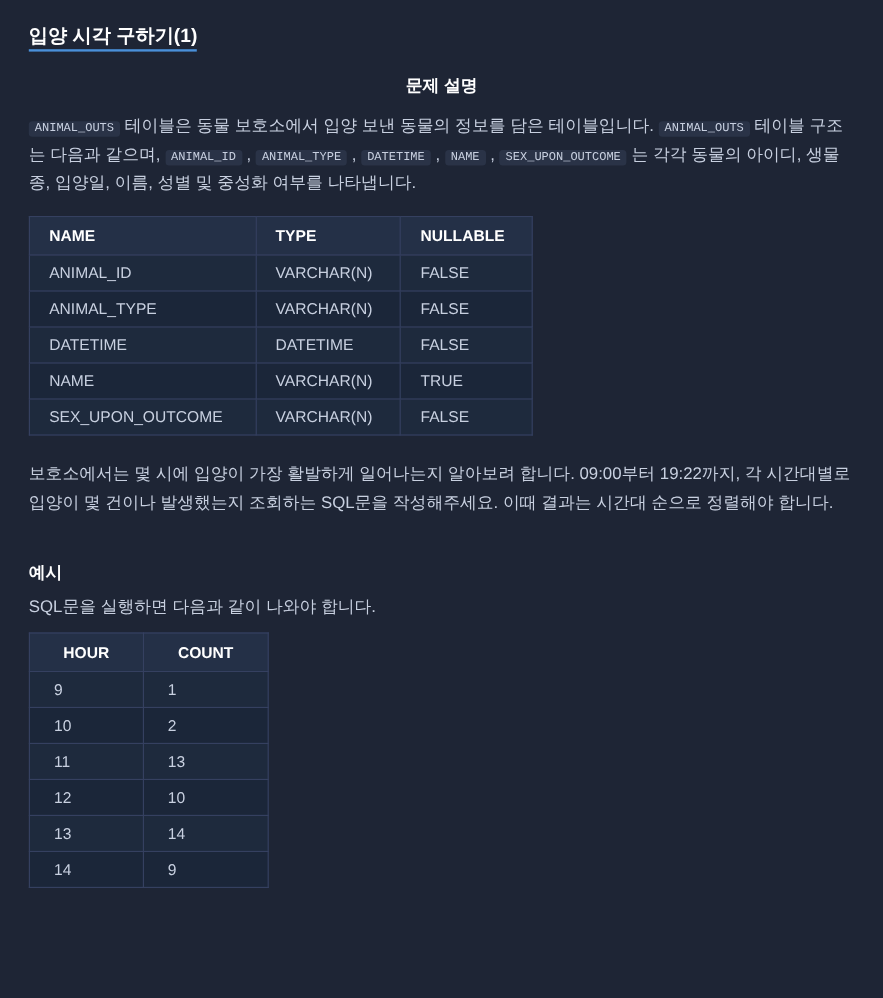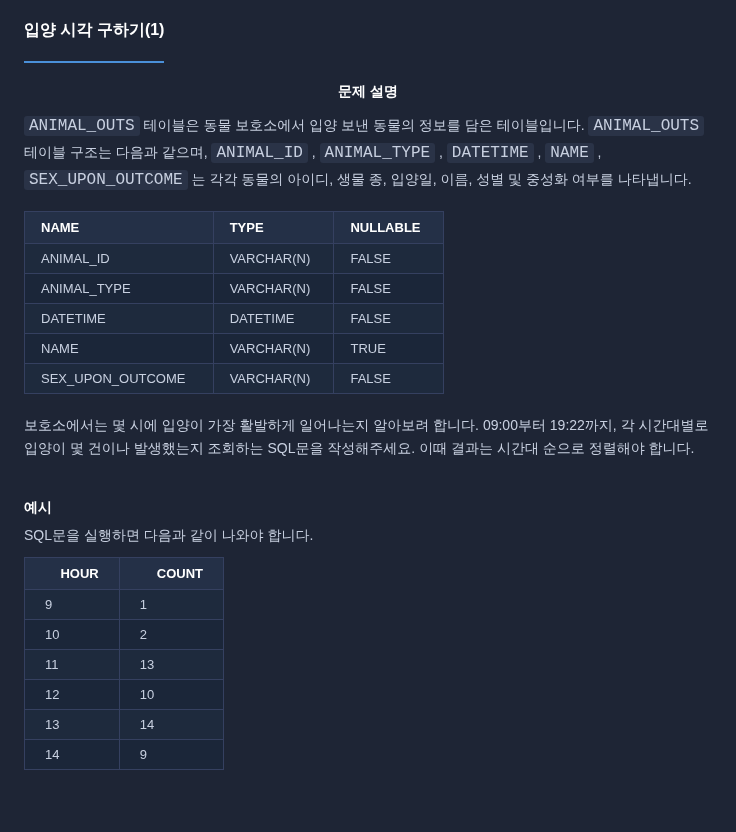--- a/index.html
+++ b/index.html
@@ -15,21 +15,21 @@
       font-size: 14px;
       width: 736px;
       min-height: 832px;
       padding: 20px 24px;
     }
 
     .page-title {
       color: #ffffff;
       font-size: 16px;
       font-weight: bold;
-      padding-bottom: 20px;
+      padding-bottom: 0;
       border-bottom: 2px solid #4a90d9;
       margin-bottom: 20px;
       display: inline-block;
       text-align: right;
     }
 
     .section-heading {
       color: #ffffff;
       font-size: 14px;
       font-weight: bold;
@@ -40,21 +40,21 @@
     .description-text {
       color: #c8d0e0;
       line-height: 1.7;
       margin-bottom: 16px;
     }
 
     .description-text .inline-code {
       background-color: #2a3347;
       color: #c8d0e0;
       font-family: 'Courier New', monospace;
-      font-size: 16px;
+      font-size: 10px;
       padding: 1px 5px;
       border-radius: 3px;
     }
 
     .schema-table {
       border-collapse: collapse;
       margin-bottom: 20px;
       min-width: 420px;
     }
 
@@ -105,21 +105,21 @@
 
     .result-table {
       border-collapse: collapse;
       min-width: 200px;
     }
 
     .result-table th {
       background-color: #243047;
       color: #ffffff;
       font-weight: bold;
-      text-align: right;
+      text-align: center;
       padding: 8px 20px;
       border: 1px solid #354060;
       font-size: 13px;
     }
 
     .result-table td {
       background-color: #1e2a3d;
       color: #c8d0e0;
       padding: 7px 20px;
       border: 1px solid #354060;

